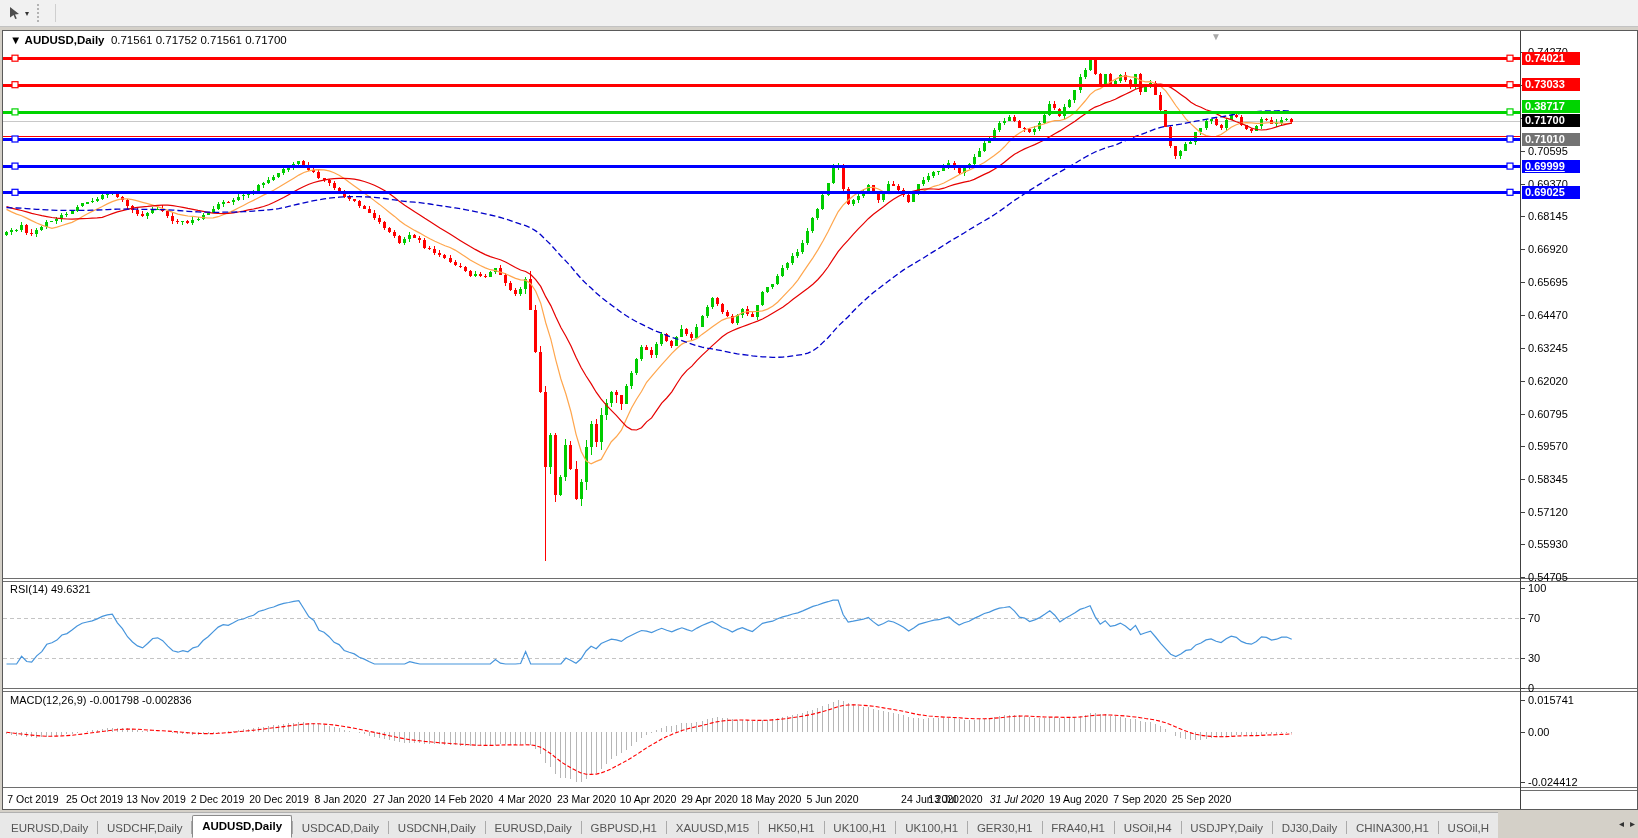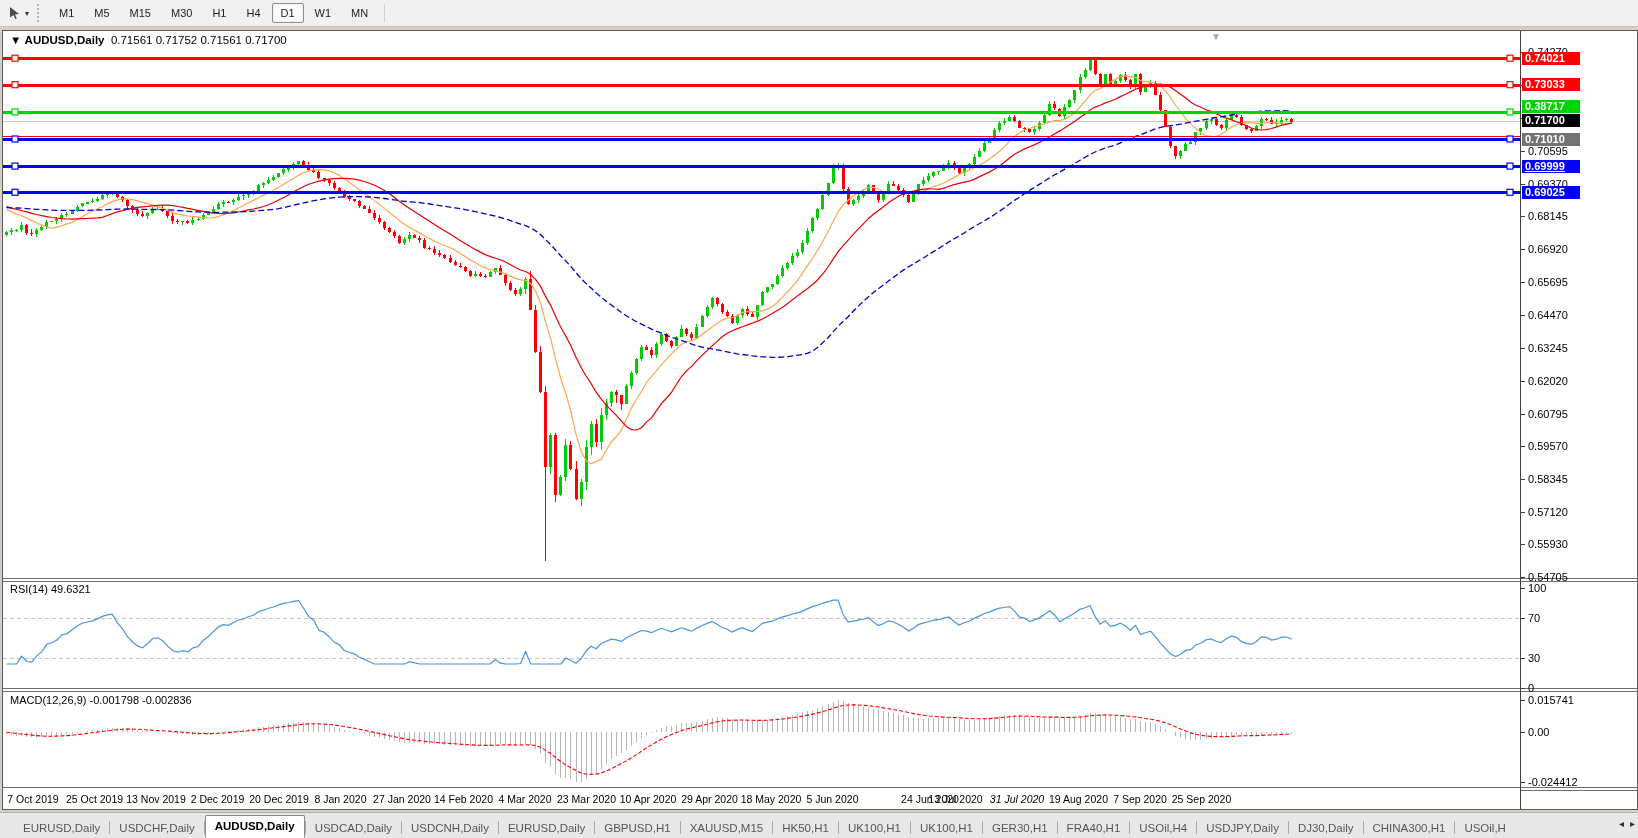--- a/index.html
+++ b/index.html
@@ -31,51 +31,40 @@
   
   .price-axis{position:absolute;left:1517px;top:0;width:116px;height:778px;border-left:1px solid #404040;z-index:7;}
   .tick{position:absolute;left:7px;font-size:11px;color:#000;white-space:nowrap;}
   .tickmark{position:absolute;left:0;width:4px;height:1px;background:#404040;}
   .badge{position:absolute;left:1px;width:52px;height:13px;line-height:13px;font-size:11px;
          font-weight:bold;color:#fff;padding:0 3px;z-index:9;}
   
   .date-axis{position:absolute;left:0;top:758px;width:1517px;height:20px;background:#fff;z-index:6;}
   .xlab{position:absolute;top:4px;transform:translateX(-50%);font-size:10.5px;color:#000;white-space:nowrap;}
   
-  .tabbar{position:absolute;left:0;top:812px;width:1638px;height:26px;background:#e8e8e8;
-          border-top:1px solid #b0b0b0;display:flex;align-items:flex-end;padding-left:14px;
+  .tabbar{position:absolute;left:0;top:812px;width:1498px;height:26px;background:#e8e8e8;
+          border-top:1px solid #b0b0b0;display:flex;align-items:flex-end;padding-left:2px;
           box-sizing:border-box;overflow:hidden;}
   .tab{height:20px;line-height:20px;padding:0 9px;font-size:11.5px;color:#555;white-space:nowrap;}
   .tab.active{background:#fff;border:1px solid #8a8a8a;border-bottom:1px solid #fff;border-radius:2px 2px 0 0;
               font-weight:bold;color:#000;height:21px;line-height:21px;}
   .tab-sep{width:1px;height:13px;background:#aaa;margin:0 0 4px 0;align-self:flex-end;}
   .tab-scroll{position:absolute;right:3px;top:818px;font-size:10px;color:#333;z-index:10;display:flex;gap:6px;}
 </style>
 </head>
 <body>
 
 <div class="toolbar">
   <div class="tool-icon">
     <svg width="14" height="14" viewBox="0 0 14 14">
       <path d="M2,1 L11,8 L7,8.4 L8.8,12.4 L7.2,13 L5.6,9 L2,11.6 Z" fill="#4d4d4d"></path>
     </svg>
   </div>
   <span class="dd-arrow">▾</span>
   <div class="grip"></div>
-  <div class="tf-box">
-      <div class="tf-btn">M1</div>
-      <div class="tf-btn">M5</div>
-      <div class="tf-btn">M15</div>
-      <div class="tf-btn">M30</div>
-      <div class="tf-btn">H1</div>
-      <div class="tf-btn">H4</div>
-      <div class="tf-btn active">D1</div>
-      <div class="tf-btn">W1</div>
-      <div class="tf-btn">MN</div>
-    </div>
   <div class="tb-sep"></div>
 </div>
 
 <div class="chart-window">
   <div class="title-row"><span>▼</span> <span class="sym">AUDUSD,Daily</span>  <span>0.71561 0.71752 0.71561 0.71700</span></div>
 
   <div class="shift-marker">▼</div>
 
   <svg id="svg-main" class="panel" width="1517" height="547">
       <line x1="0" y1="90" x2="1517" y2="90" stroke="#C8C8C8" stroke-width="1" shape-rendering="crispEdges"></line>

